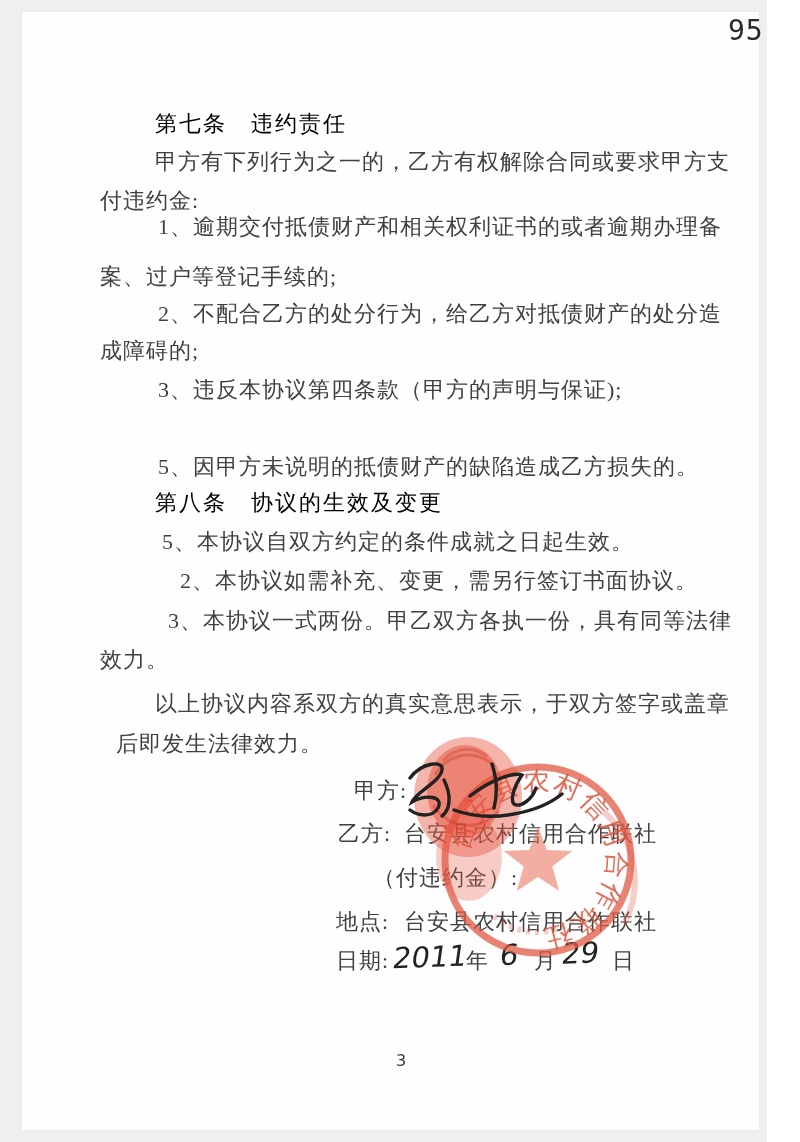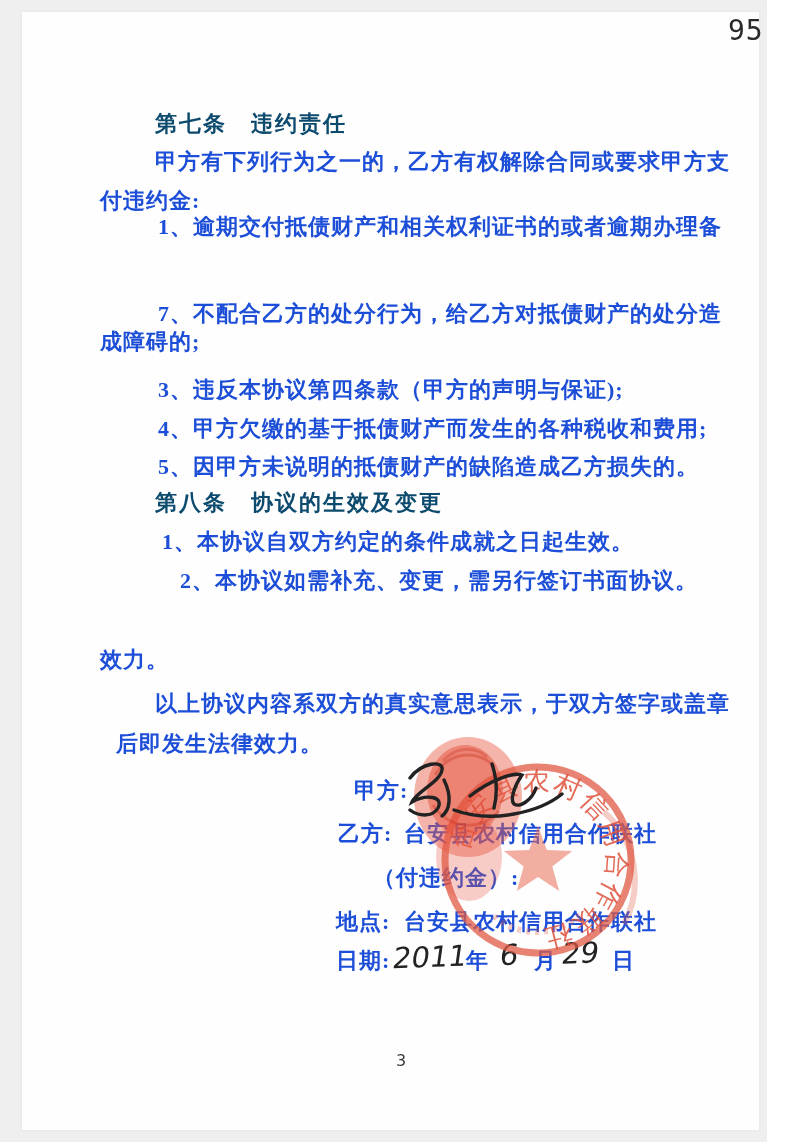--- a/index.html
+++ b/index.html
@@ -9,23 +9,23 @@
     font-family:"Liberation Serif",serif;
     padding-left:19px;
   }
   .paper{
     position:absolute;top:12px;left:22px;right:8px;bottom:12px;
     background:#fefefe;box-shadow:0 0 3px rgba(0,0,0,0.06);
   }
   .line{
     position:absolute;white-space:nowrap;
     font-family:"Liberation Serif",serif;
-    font-size:22px;letter-spacing:1px;color:#1d4ed8;line-height:1.25;font-weight:bold;
+    font-size:22px;letter-spacing:1px;color:#404040;line-height:1.25;
   }
-  .bold{font-weight:bold;letter-spacing:2px;color:#0c4a6e;}
+  .bold{font-weight:normal;letter-spacing:2px;color:#000000;}
   .corner-num{
     position:absolute;top:14px;left:728px;
     font-family:"DejaVu Sans Mono",monospace;
     font-size:28px;color:#2a2a2a;letter-spacing:1px;
   }
   .footer-num{
     position:absolute;top:1051px;left:396px;
     font-family:"DejaVu Sans",sans-serif;
     font-size:16px;color:#3a3a3a;
   }
@@ -42,28 +42,29 @@
 
 <div class="stage">
   <div class="paper"></div>
 
   <div class="corner-num">95</div>
 
   <div class="line bold" style="left:155px;top:110px">第七条　违约责任</div>
   <div class="line" style="left:155px;top:148px">甲方有下列行为之一的，乙方有权解除合同或要求甲方支</div>
   <div class="line" style="left:100px;top:187px">付违约金:</div>
   <div class="line" style="left:158px;top:213px">1、逾期交付抵债财产和相关权利证书的或者逾期办理备</div>
-  <div class="line" style="left:158px;top:300px">7、不配合乙方的处分行为，给乙方对抵债财产的处分造</div>
-  <div class="line" style="left:100px;top:328px">成障碍的;</div>
+  <div class="line" style="left:100px;top:263px">案、过户等登记手续的;</div>
+  <div class="line" style="left:158px;top:300px">2、不配合乙方的处分行为，给乙方对抵债财产的处分造</div>
+  <div class="line" style="left:100px;top:337px">成障碍的;</div>
   <div class="line" style="left:158px;top:376px">3、违反本协议第四条款（甲方的声明与保证);</div>
-  <div class="line" style="left:158px;top:415px">4、甲方欠缴的基于抵债财产而发生的各种税收和费用;</div>
   <div class="line" style="left:158px;top:453px">5、因甲方未说明的抵债财产的缺陷造成乙方损失的。</div>
   <div class="line bold" style="left:155px;top:489px">第八条　协议的生效及变更</div>
-  <div class="line" style="left:162px;top:528px">1、本协议自双方约定的条件成就之日起生效。</div>
+  <div class="line" style="left:162px;top:528px">5、本协议自双方约定的条件成就之日起生效。</div>
   <div class="line" style="left:180px;top:567px">2、本协议如需补充、变更，需另行签订书面协议。</div>
+  <div class="line" style="left:168px;top:607px">3、本协议一式两份。甲乙双方各执一份，具有同等法律</div>
   <div class="line" style="left:100px;top:646px">效力。</div>
   <div class="line" style="left:155px;top:690px">以上协议内容系双方的真实意思表示，于双方签字或盖章</div>
   <div class="line" style="left:116px;top:730px">后即发生法律效力。</div>
 
   <div class="line" style="left:354px;top:777px">甲方:</div>
   <div class="line" style="left:338px;top:820px">乙方:</div>
   <div class="line" style="left:404px;top:820px">台安县农村信用合作联社</div>
   <div class="line" style="left:373px;top:864px">（付违约金）:</div>
   <div class="line" style="left:336px;top:908px">地点:</div>
   <div class="line" style="left:404px;top:908px">台安县农村信用合作联社</div>

